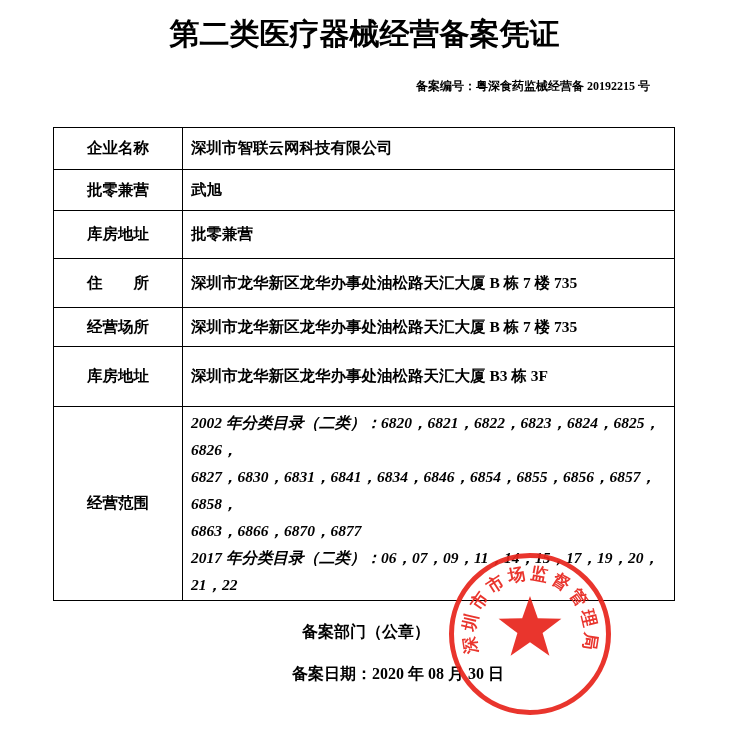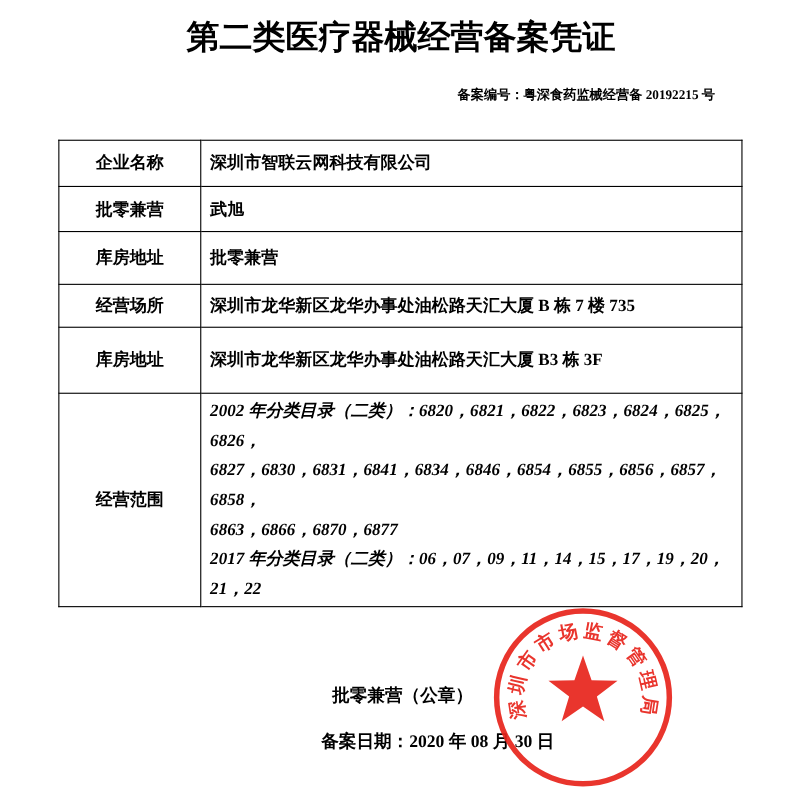--- a/index.html
+++ b/index.html
@@ -133,39 +133,43 @@
         <td class="cell-value">深圳市智联云网科技有限公司</td>
       </tr>
       <tr class="r3">
         <td class="cell-label">批零兼营</td>
         <td class="cell-value">武旭</td>
       </tr>
       <tr class="r4">
         <td class="cell-label">库房地址</td>
         <td class="cell-value">批零兼营</td>
       </tr>
+      <tr class="r5">
+        <td class="cell-label">住　　所</td>
+        <td class="cell-value">深圳市龙华新区龙华办事处油松路天汇大厦 B 栋 7 楼 735</td>
+      </tr>
       <tr class="r6">
         <td class="cell-label">经营场所</td>
         <td class="cell-value">深圳市龙华新区龙华办事处油松路天汇大厦 B 栋 7 楼 735</td>
       </tr>
       <tr class="r7">
         <td class="cell-label">库房地址</td>
         <td class="cell-value">深圳市龙华新区龙华办事处油松路天汇大厦 B3 栋 3F</td>
       </tr>
       <tr class="r8">
         <td class="cell-label">经营范围</td>
         <td class="cell-value scope">2002 年分类目录（二类）：6820，6821，6822，6823，6824，6825，6826，
 6827，6830，6831，6841，6834，6846，6854，6855，6856，6857，6858，
 6863，6866，6870，6877
 2017 年分类目录（二类）：06，07，09，11，14，15，17，19，20，21，22</td>
       </tr>
     </tbody>
   </table>
 
-  <div class="dept-line">批零兼营（公章）</div>
+  <div class="dept-line">备案部门（公章）</div>
   <div class="date-line">备案日期：2020 年 08 月 30 日</div>
 
   <svg class="seal" viewBox="0 0 172 172" aria-hidden="true">
     <circle class="seal-ring" cx="86" cy="86" r="78.5"></circle>
     <polygon class="seal-star" points="86,48 93.8,70.3 117.4,70.8 98.6,85.1 105.4,107.7 86,94.2 66.6,107.7 73.4,85.1 54.6,70.8 78.2,70.3"></polygon>
     <path id="sealArc" d="M 35 106.6 A 55 55 0 1 1 137 106.6" fill="none" stroke="none"></path>
     <text class="seal-text-el" text-anchor="middle">
       <textPath href="#sealArc" startOffset="50%">深圳市市场监督管理局</textPath>
     </text>
   </svg>

